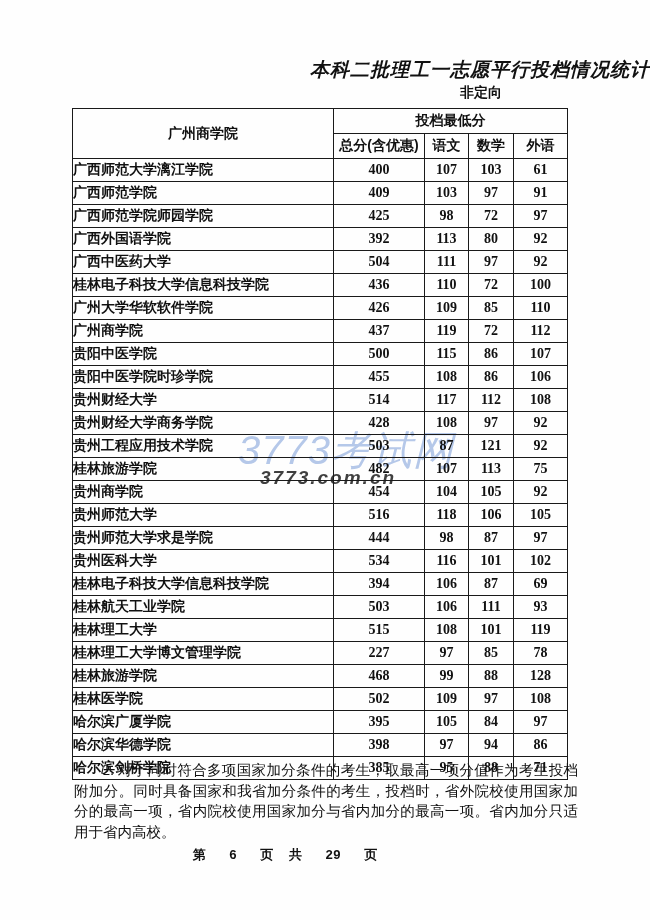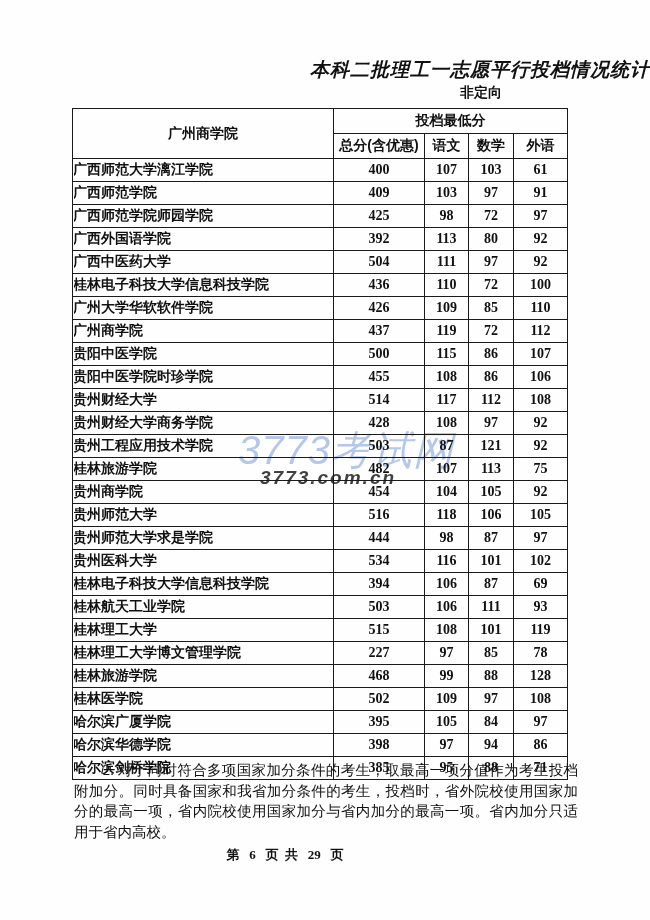--- a/index.html
+++ b/index.html
@@ -55,41 +55,41 @@
   }
   table.score th {
     font-family: "Liberation Sans", sans-serif;
     font-weight: bold; font-size: 14px;
     height: 24px; text-align: center;
   }
   th.th-total { font-size: 13px; }
   table.score td { height: 22px; font-weight: bold; font-size: 14px; }
   td.name {
     font-family: "Liberation Sans", sans-serif;
-    text-align: left; padding-left: 7px; border-radius: 6px;
+    text-align: left; padding-left: 7px;
   }
   td.num {
     font-family: "Liberation Serif", serif;
     text-align: center;
   }
 
   .notes {
     position: absolute; top: 760px; left: 74px; width: 504px; z-index: 1;
     font-size: 14.5px; line-height: 20.5px;
     text-align: justify;
     font-family: "Liberation Serif", serif;
   }
   .notes p { margin: 0; }
   .notes p.indent { text-indent: 2em; }
 
   .pagefoot {
     position: absolute; top: 846px; left: 0; width: 570px;
     text-align: center;
     font-size: 13px; font-weight: bold;
-    font-family: Liberation Serif, serif;
+    font-family: Liberation Mono, monospace;
     white-space: pre;
   }
 </style>
 </head>
 <body>
 
 <div class="page">
 
   <h1 class="title">本科二批理工一志愿平行投档情况统计</h1>
 

